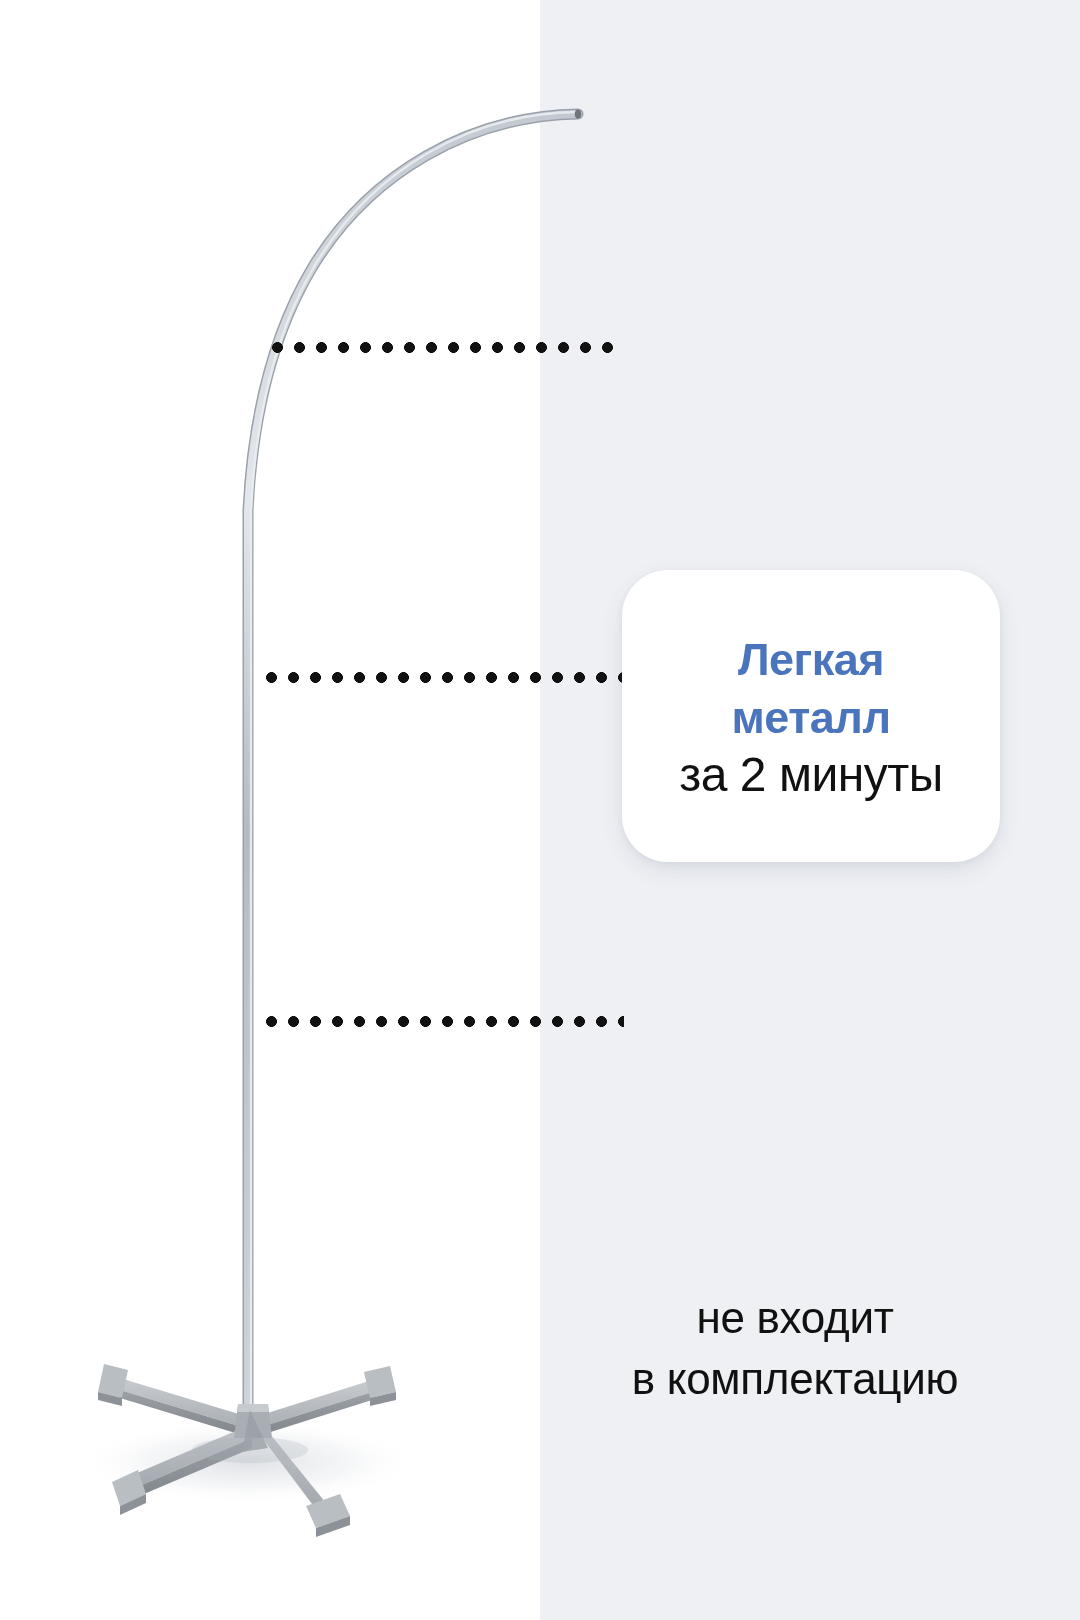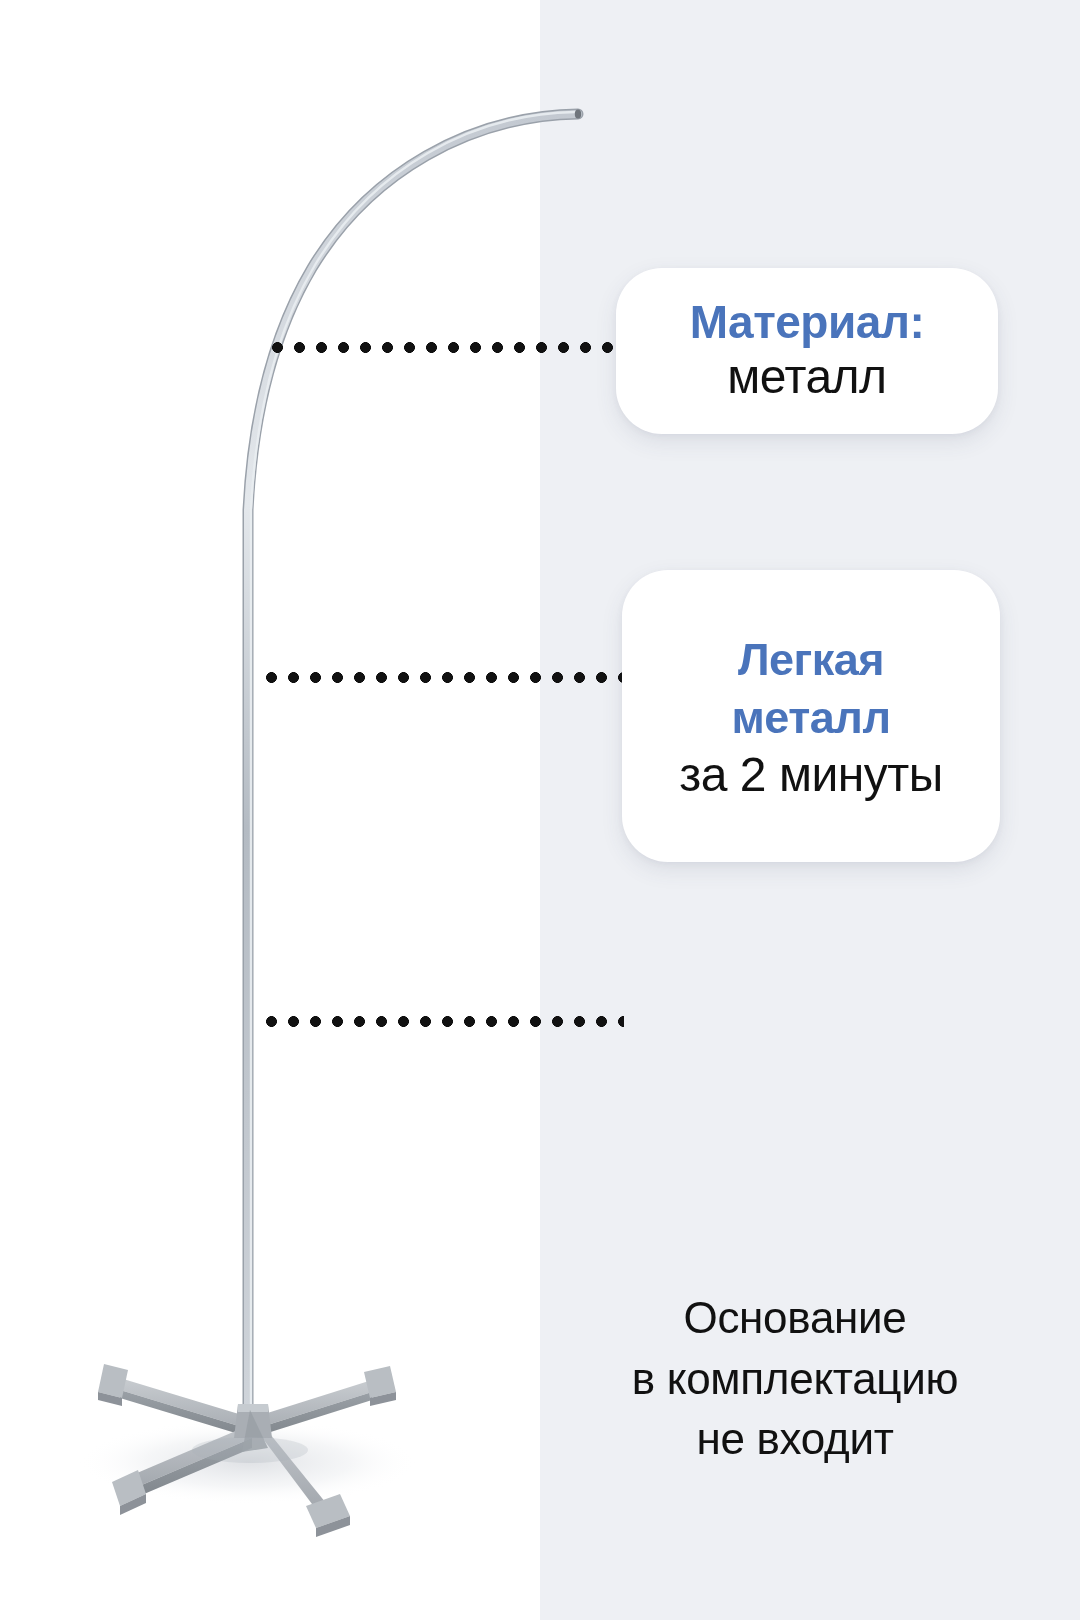--- a/index.html
+++ b/index.html
@@ -211,31 +211,26 @@
       </g>
 
       <ellipse cx="250" cy="1450" rx="58" ry="13" fill="#a9b0b8" opacity="0.25"></ellipse>
     </g>
   </svg>
 
   <div class="leader leader-1"></div>
   <div class="leader leader-2"></div>
   <div class="leader leader-3"></div>
 
-  <div class="card card-1">
-    <div class="card-title">Материал:</div>
-    <div class="card-sub">металл</div>
-  </div>
 
   <div class="card card-2">
     <div class="card-title">Легкая</div>
     <div class="card-title">металл</div>
     <div class="card-sub">за 2 минуты</div>
   </div>
 
 
   <div class="footnote">
-    <div>Основание</div>
+    <div>не входит</div>
     <div>в комплектацию</div>
-    <div>не входит</div>
   </div>
 
 </div>
 
 </body></html>

